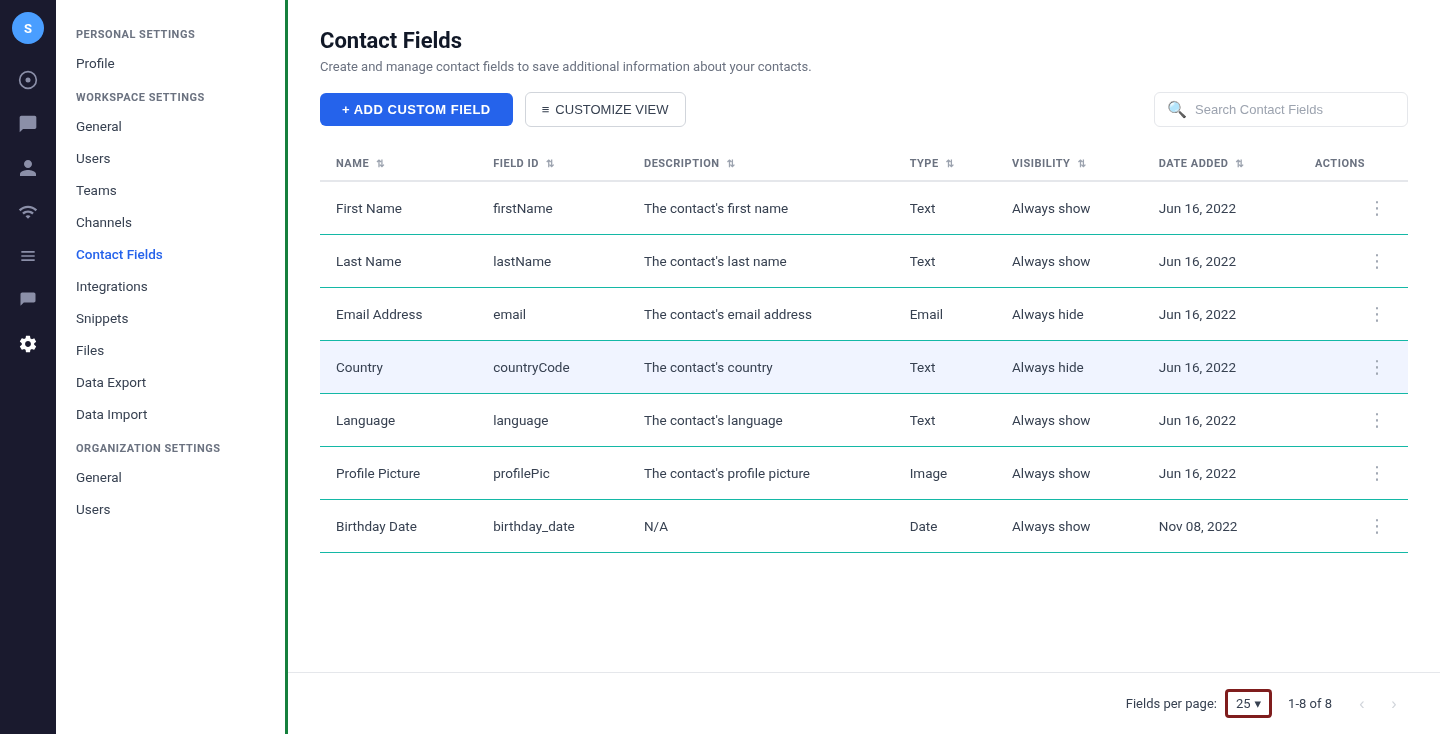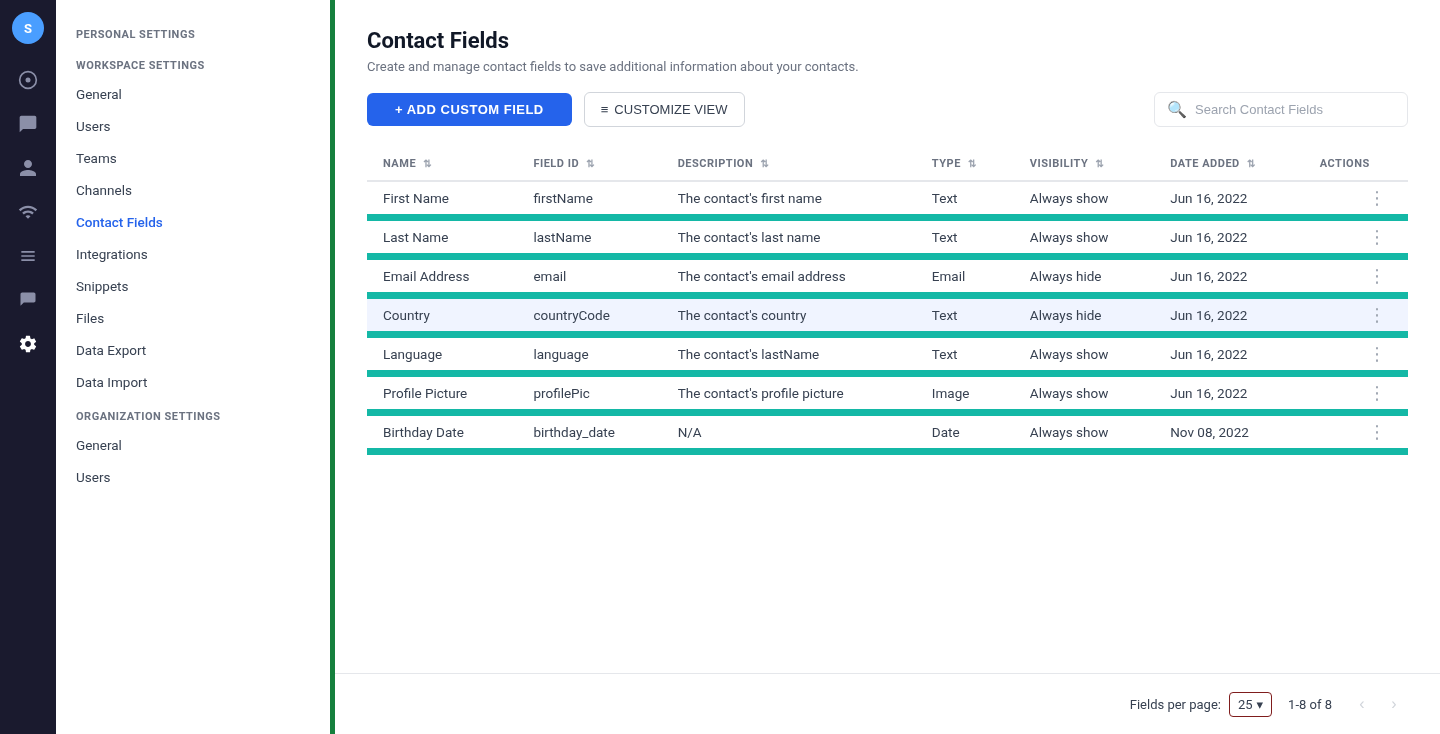--- a/index.html
+++ b/index.html
@@ -25,23 +25,23 @@
     .rail-icon {
       width: 40px; height: 40px; border-radius: 8px;
       display: flex; align-items: center; justify-content: center;
       color: #8b8fa8; font-size: 18px; cursor: pointer;
     }
     .rail-icon.active { color: #fff; }
     .rail-icon svg { width: 20px; height: 20px; fill: currentColor; }
 
     
     .sidebar {
-      width: 279px;
+      width: 232px;
       background: #fff;
-      border-right: 5px solid #15803d;
+      border-right: 3px solid #15803d;
       display: flex;
       flex-direction: column;
       padding: 16px 0;
       overflow-y: auto;
       flex-shrink: 0;
     }
     .sidebar-section-title {
       font-size: 11px; font-weight: 700; color: #6b7280;
       padding: 12px 20px 6px; text-transform: uppercase; letter-spacing: 0.5px;
     }
@@ -72,21 +72,21 @@
     .page-subtitle {
       font-size: 13px; color: #6b7280; margin-bottom: 18px;
     }
 
     
     .toolbar {
       display: flex; align-items: center; gap: 12px; margin-bottom: 20px;
     }
     .btn-primary {
       background: #2563eb; color: #fff; border: none;
-      padding: 9px 28px; border-radius: 6px; font-size: 13px; font-weight: 600;
+      padding: 9px 22px; border-radius: 6px; font-size: 13px; font-weight: 600;
       cursor: pointer; display: flex; align-items: center; gap: 6px;
       text-transform: uppercase; letter-spacing: 0.5px;
     }
     .btn-secondary {
       background: #fff; color: #374151; border: 1px solid #d1d5db;
       padding: 9px 16px; border-radius: 6px; font-size: 13px; font-weight: 500;
       cursor: pointer; display: flex; align-items: center; gap: 6px;
     }
     .search-box {
       margin-left: auto; display: flex; align-items: center;
@@ -101,41 +101,41 @@
 
     
     .table-wrap { width: 100%; }
     table { width: 100%; border-collapse: collapse; }
     thead tr { border-bottom: 2px solid #e5e7eb; }
     th {
       text-align: left; font-size: 11px; font-weight: 700; color: #6b7280;
       padding: 10px 16px; text-transform: uppercase; letter-spacing: 0.5px;
     }
     td {
-      padding: 3px 16px; font-size: 13.5px; color: #374151;
-      border-bottom: 7px solid #14b8a6;
+      padding: 13px 16px; font-size: 13.5px; color: #374151;
+      border-bottom: 1px solid #14b8a6;
     }
     tr.highlighted { background: #f0f4ff; }
     .actions-cell { text-align: right; }
     .more-btn {
       background: none; border: none; cursor: pointer; color: #9ca3af;
       font-size: 18px; padding: 2px 6px; border-radius: 4px;
     }
 
     
     .pagination {
       display: flex; align-items: center; justify-content: flex-end;
       padding: 16px 32px; gap: 16px; border-top: 1px solid #e5e7eb;
       font-size: 13px; color: #374151;
     }
     .pagination-select {
       display: flex; align-items: center; gap: 8px;
     }
     .per-page-box {
-      border: 1px solid #7f1d1d; border-radius: 4px;
+      border: 3px solid #7f1d1d; border-radius: 4px;
       padding: 4px 8px; font-size: 13px; display: flex; align-items: center; gap: 4px;
     }
     .page-nav { display: flex; align-items: center; gap: 4px; }
     .page-btn {
       width: 28px; height: 28px; border: none; background: none;
       cursor: pointer; color: #6b7280; font-size: 16px; border-radius: 4px;
       display: flex; align-items: center; justify-content: center;
     }
     .page-btn:disabled { color: #d1d5db; cursor: default; }
 
@@ -179,20 +179,21 @@
   </div>
   <div class="rail-icon active">
     <svg viewBox="0 0 24 24">
         <path d="M12 15.5c-1.93 0-3.5-1.57-3.5-3.5s1.57-3.5 3.5-3.5 3.5 1.57 3.5 3.5-1.57 3.5-3.5 3.5zm7.43-2.3c.04-.32.07-.64.07-.97 0-.33-.03-.66-.07-1l2.11-1.63c.19-.15.24-.42.12-.64l-2-3.46c-.12-.22-.39-.3-.61-.22l-2.49 1c-.52-.4-1.08-.73-1.69-.98l-.38-2.65C14.46 2.18 14.25 2 14 2h-4c-.25 0-.46.18-.49.42l-.38 2.65c-.61.25-1.17.59-1.69.98l-2.49-1c-.23-.09-.49 0-.61.22l-2 3.46c-.13.22-.07.49.12.64L4.57 11c-.04.34-.07.67-.07 1s.03.65.07.97l-2.11 1.66c-.19.15-.24.42-.12.64l2 3.46c.12.22.39.3.61.22l2.49-1c.52.4 1.08.73 1.69.98l.38 2.65c.03.24.24.42.49.42h4c.25 0 .46-.18.49-.42l.38-2.65c.61-.25 1.17-.58 1.69-.98l2.49 1c.23.08.49 0 .61-.22l2-3.46c.12-.22.07-.49-.12-.64l-2.11-1.66z"></path>
       </svg>
   </div>
 </div>
 
 <div class="sidebar">
   <div class="sidebar-section-title">Personal Settings</div>
+  <div class="sidebar-item">Profile</div>
 
   <div class="sidebar-section-title">Workspace Settings</div>
   <div class="sidebar-item">General</div>
   <div class="sidebar-item">Users</div>
   <div class="sidebar-item">Teams</div>
   <div class="sidebar-item">Channels</div>
   <div class="sidebar-item active">Contact Fields</div>
   <div class="sidebar-item">Integrations</div>
   <div class="sidebar-item">Snippets</div>
   <div class="sidebar-item">Files</div>
@@ -275,21 +276,21 @@
       <td>Text</td>
       <td>Always hide</td>
       <td>Jun 16, 2022</td>
       <td class="actions-cell">
         <button class="more-btn">⋮</button>
       </td>
     </tr>
             <tr>
       <td>Language</td>
       <td>language</td>
-      <td>The contact's lastName</td>
+      <td>The contact's language</td>
       <td>Text</td>
       <td>Always show</td>
       <td>Jun 16, 2022</td>
       <td class="actions-cell">
         <button class="more-btn">⋮</button>
       </td>
     </tr>
             <tr>
       <td>Profile Picture</td>
       <td>profilePic</td>

